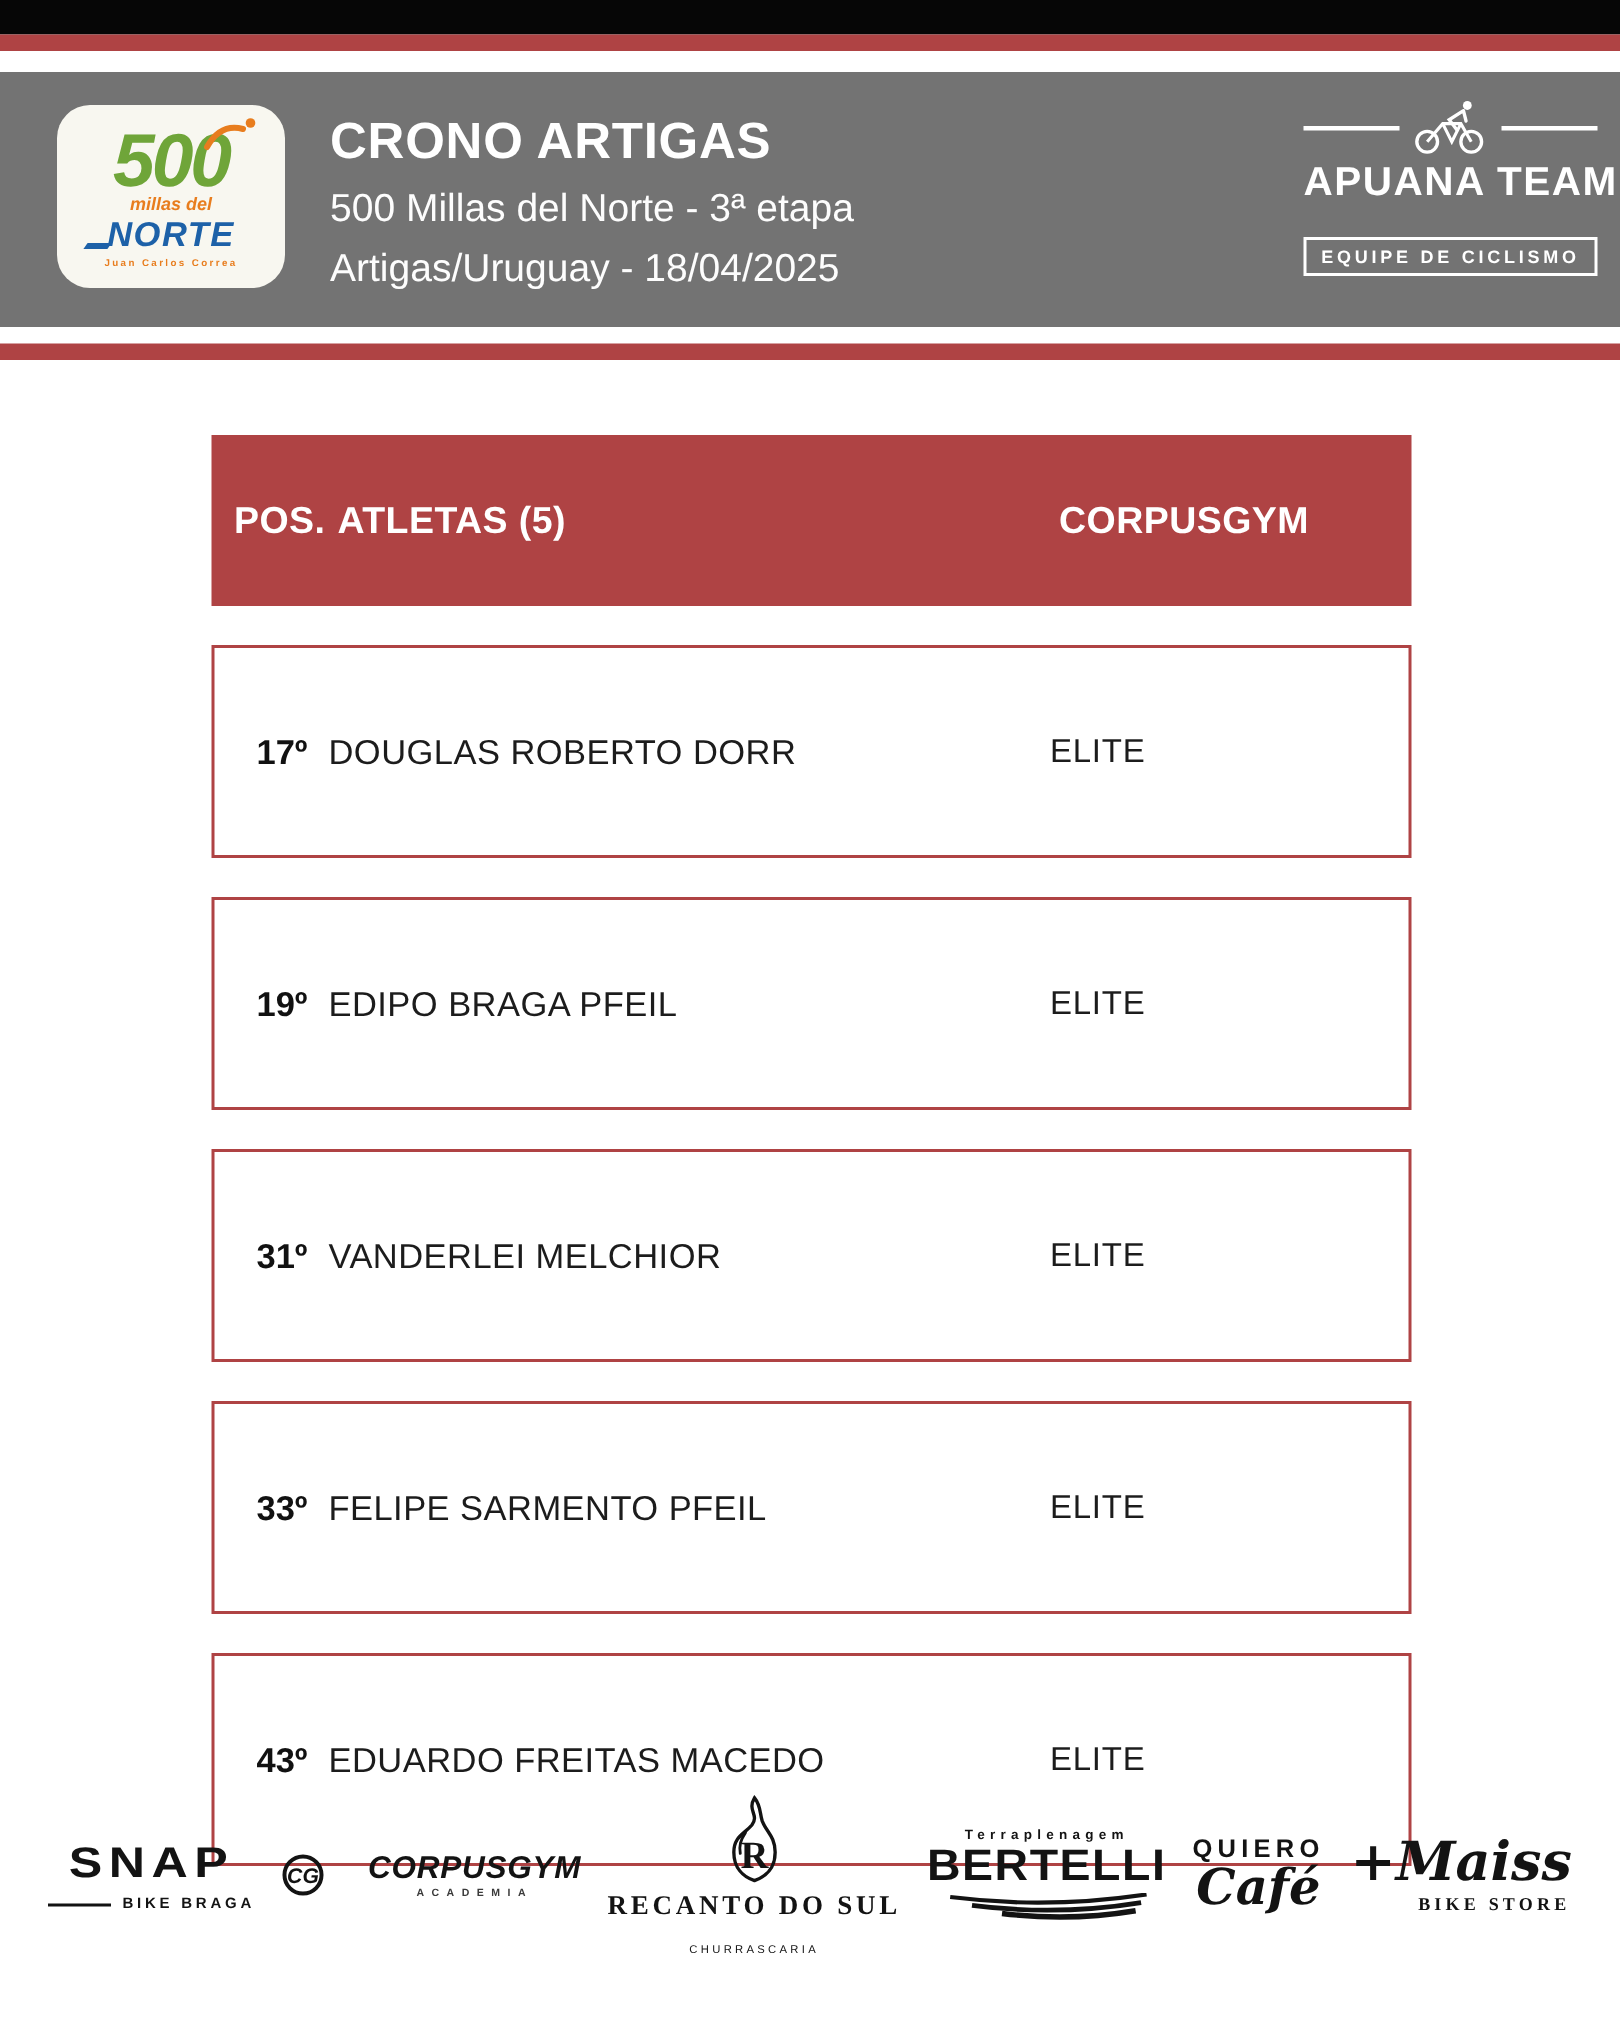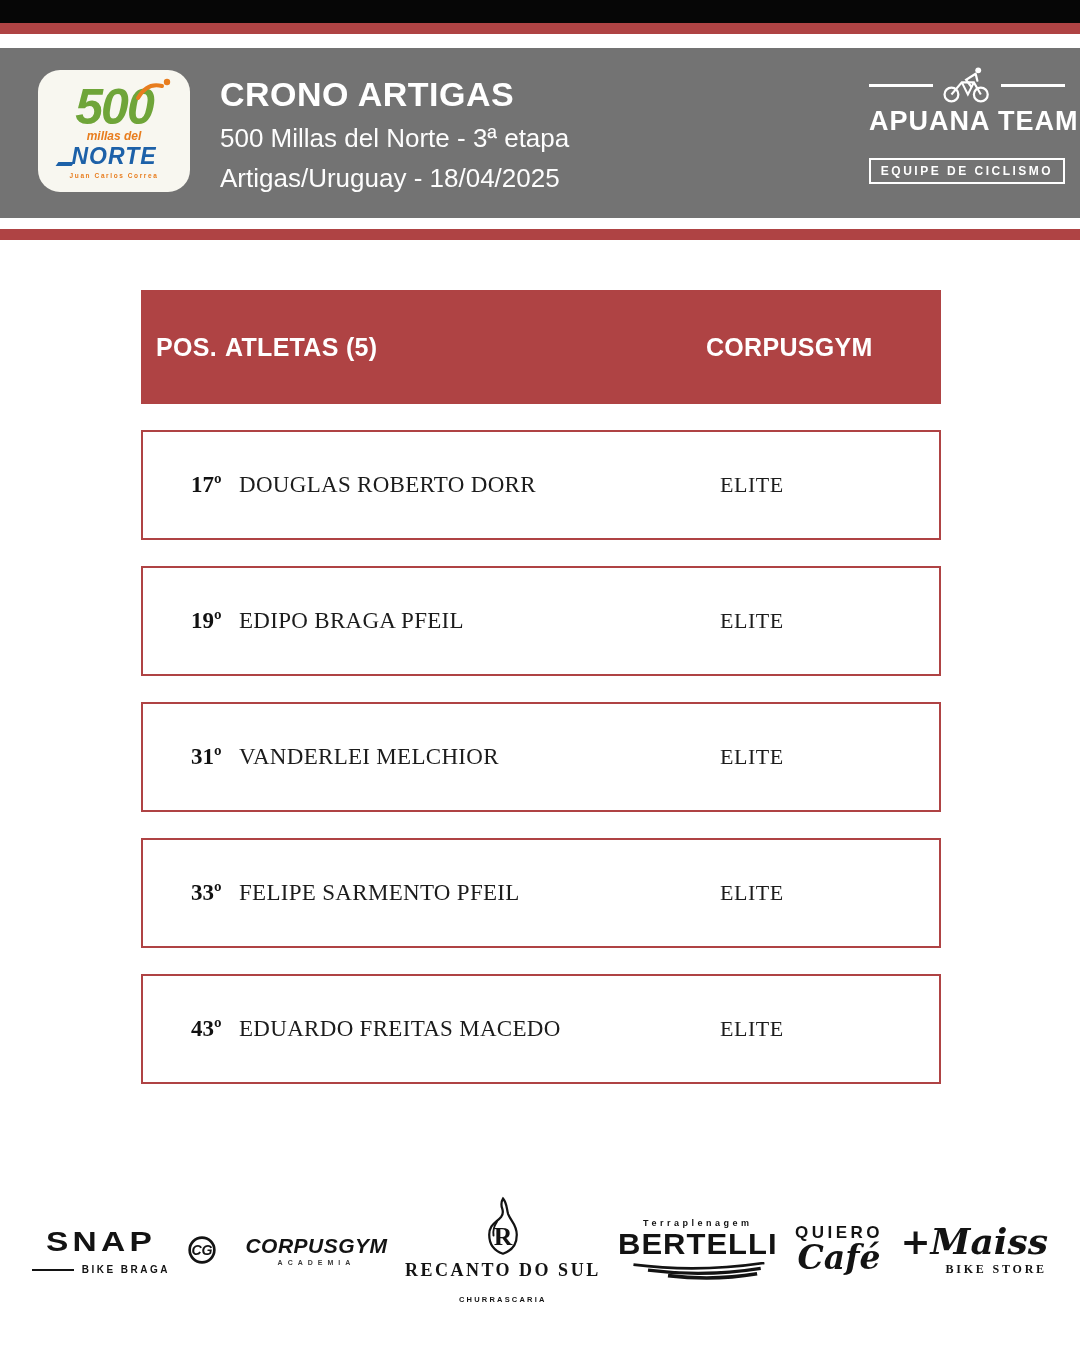--- a/index.html
+++ b/index.html
@@ -51,23 +51,23 @@
   }
 
   
   .results{width:800px;margin:50px 139px 0 141px;}
   .thead{
     background:#AF4344;height:114px;color:#ffffff;
     display:grid;grid-template-columns:69px 481px 1fr;align-items:center;
     padding-left:15px;box-sizing:border-box;font-size:25px;font-weight:700;letter-spacing:0.3px;
   }
   .rrow{
-    height:110px;border:2px solid #AF4344;background:#ffffff;margin-top:26px;
+    height:142px;border:2px solid #AF4344;background:#ffffff;margin-top:26px;
     display:grid;grid-template-columns:48px 481px 1fr;align-items:center;
-    padding-left:48px;box-sizing:border-box;font-size:23px;color:#1c1c1c;font-family:Liberation Serif, serif;
+    padding-left:28px;box-sizing:border-box;font-size:23px;color:#1c1c1c;
   }
   .rrow:first-of-type{margin-top:27px;}
   .cell-pos{font-weight:700;color:#111;}
   .cell-name{letter-spacing:0.3px;}
   .cell-cat{font-size:22px;letter-spacing:0.5px;}
 
   
   .sponsors{
     position:absolute;left:0;right:0;top:1192px;height:115px;
     display:flex;justify-content:space-between;align-items:center;
@@ -79,21 +79,21 @@
   .snap-sub{display:flex;align-items:center;gap:8px;margin-top:4px;width:138px;}
   .snap-rule{flex:1;height:2px;background:#131313;}
   .snap-bike{font-size:10px;font-weight:700;letter-spacing:2.5px;}
   
   .corpus{flex-direction:row;align-items:center;gap:5px;}
   .corpus-txt{display:flex;flex-direction:column;align-items:center;margin-left:23px;}
   .corpus-word{font-size:21px;font-weight:700;font-style:italic;letter-spacing:0.5px;}
   .corpus-sub{font-size:7px;font-weight:700;letter-spacing:5px;color:#3a3a3a;margin-top:1px;}
   
   .recanto-word{font-family:"Liberation Serif", serif;font-size:18px;font-weight:700;letter-spacing:2.5px;margin-top:2px;white-space:nowrap;}
-  .recanto-sub{font-size:7.5px;font-weight:700;letter-spacing:2.2px;margin-top:14px;}
+  .recanto-sub{font-size:7.5px;font-weight:400;letter-spacing:2.2px;margin-top:14px;}
   
   .bert-top{font-size:9px;font-weight:700;letter-spacing:3.5px;}
   .bert-word{font-size:31px;font-weight:700;letter-spacing:1px;transform:scaleY(0.95);margin-top:-2px;}
   
   .quiero{align-items:center;gap:3px;}
   .quiero-word{font-size:17px;font-weight:700;letter-spacing:3.5px;}
   .quiero-script{font-family:"DejaVu Serif", serif;font-style:italic;font-weight:700;font-size:33px;margin-top:-8px;}
   
   .maiss-script{font-family:"DejaVu Serif", serif;font-style:italic;font-weight:700;font-size:36px;line-height:36px;}
   .maiss-sub{font-family:"Liberation Serif", serif;font-size:12px;font-weight:700;letter-spacing:2.8px;margin-top:3px;padding-left:44px;}

